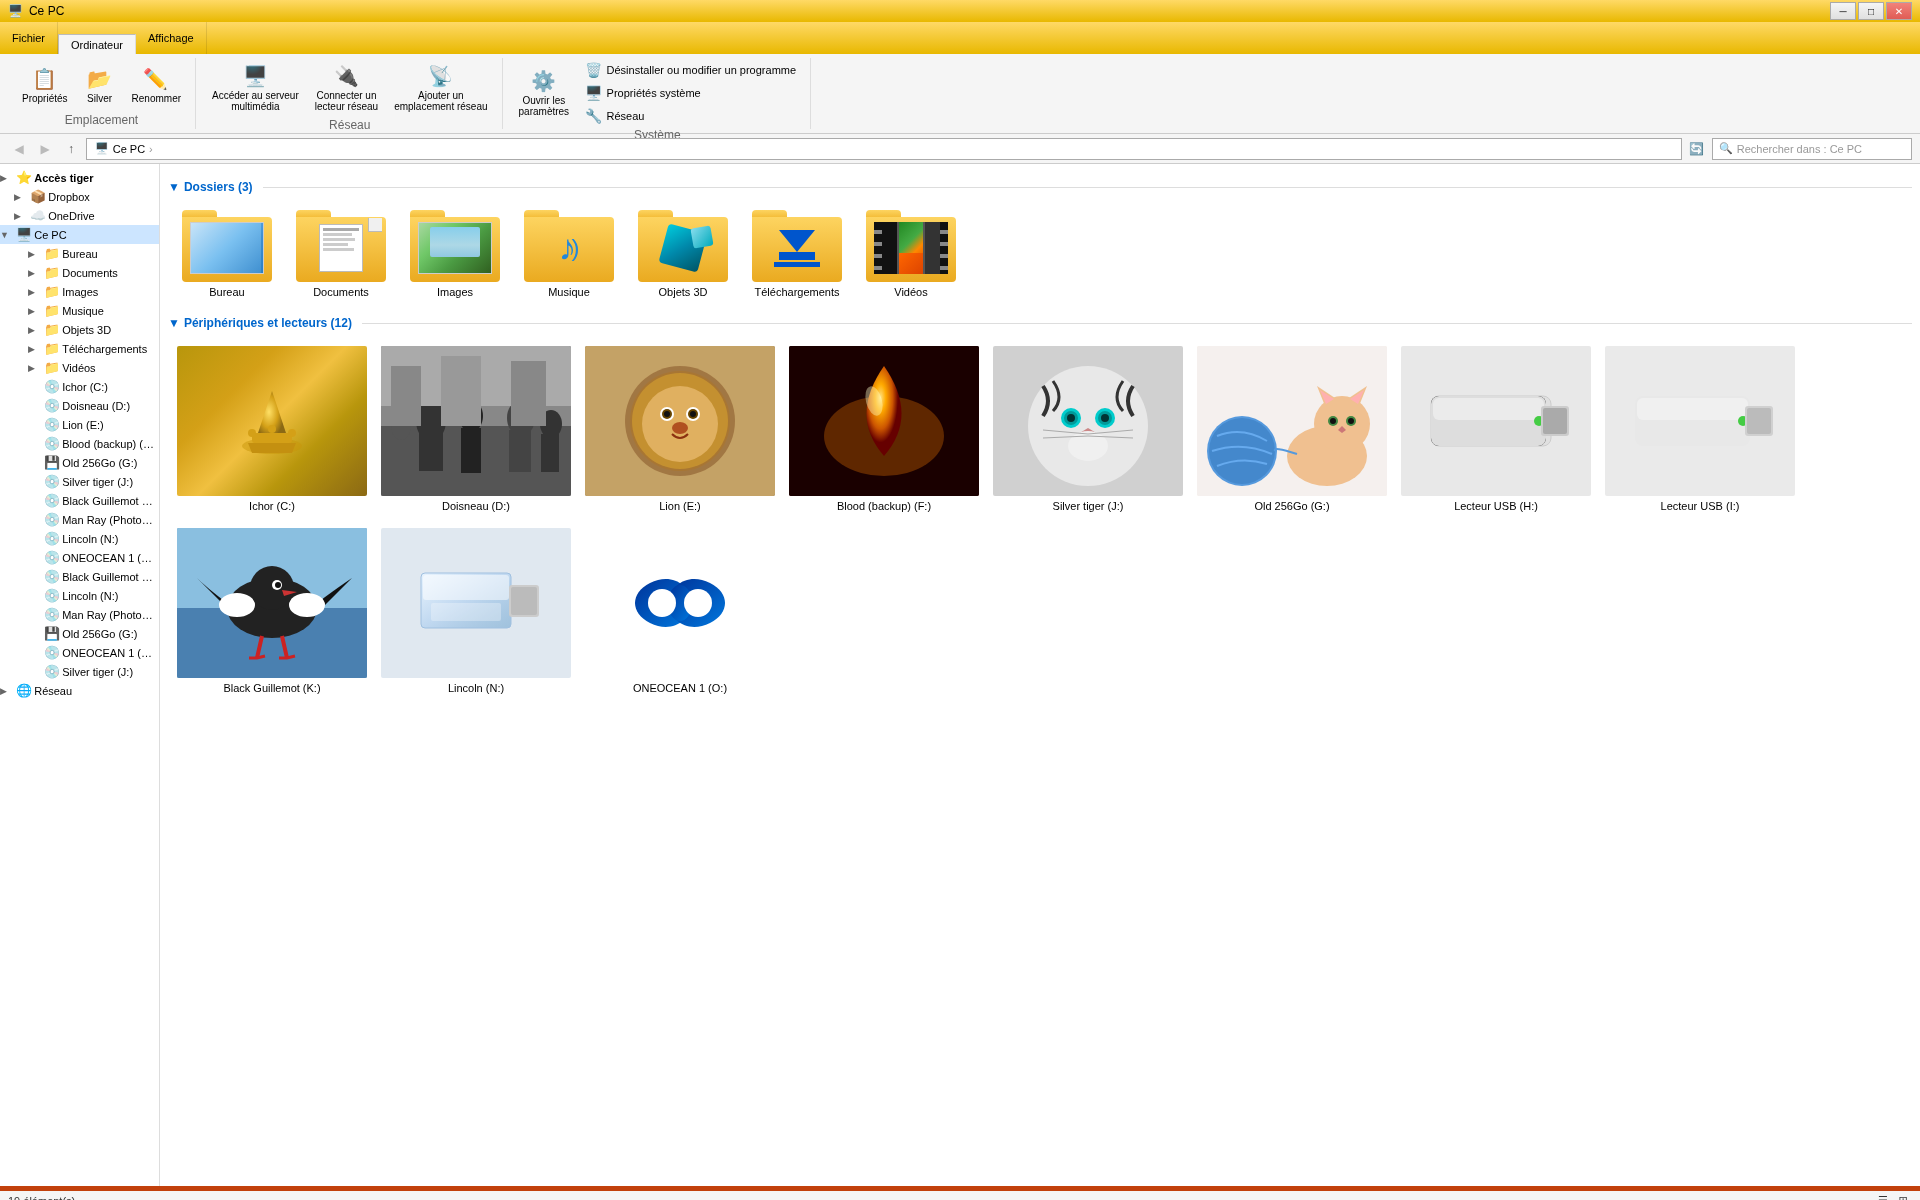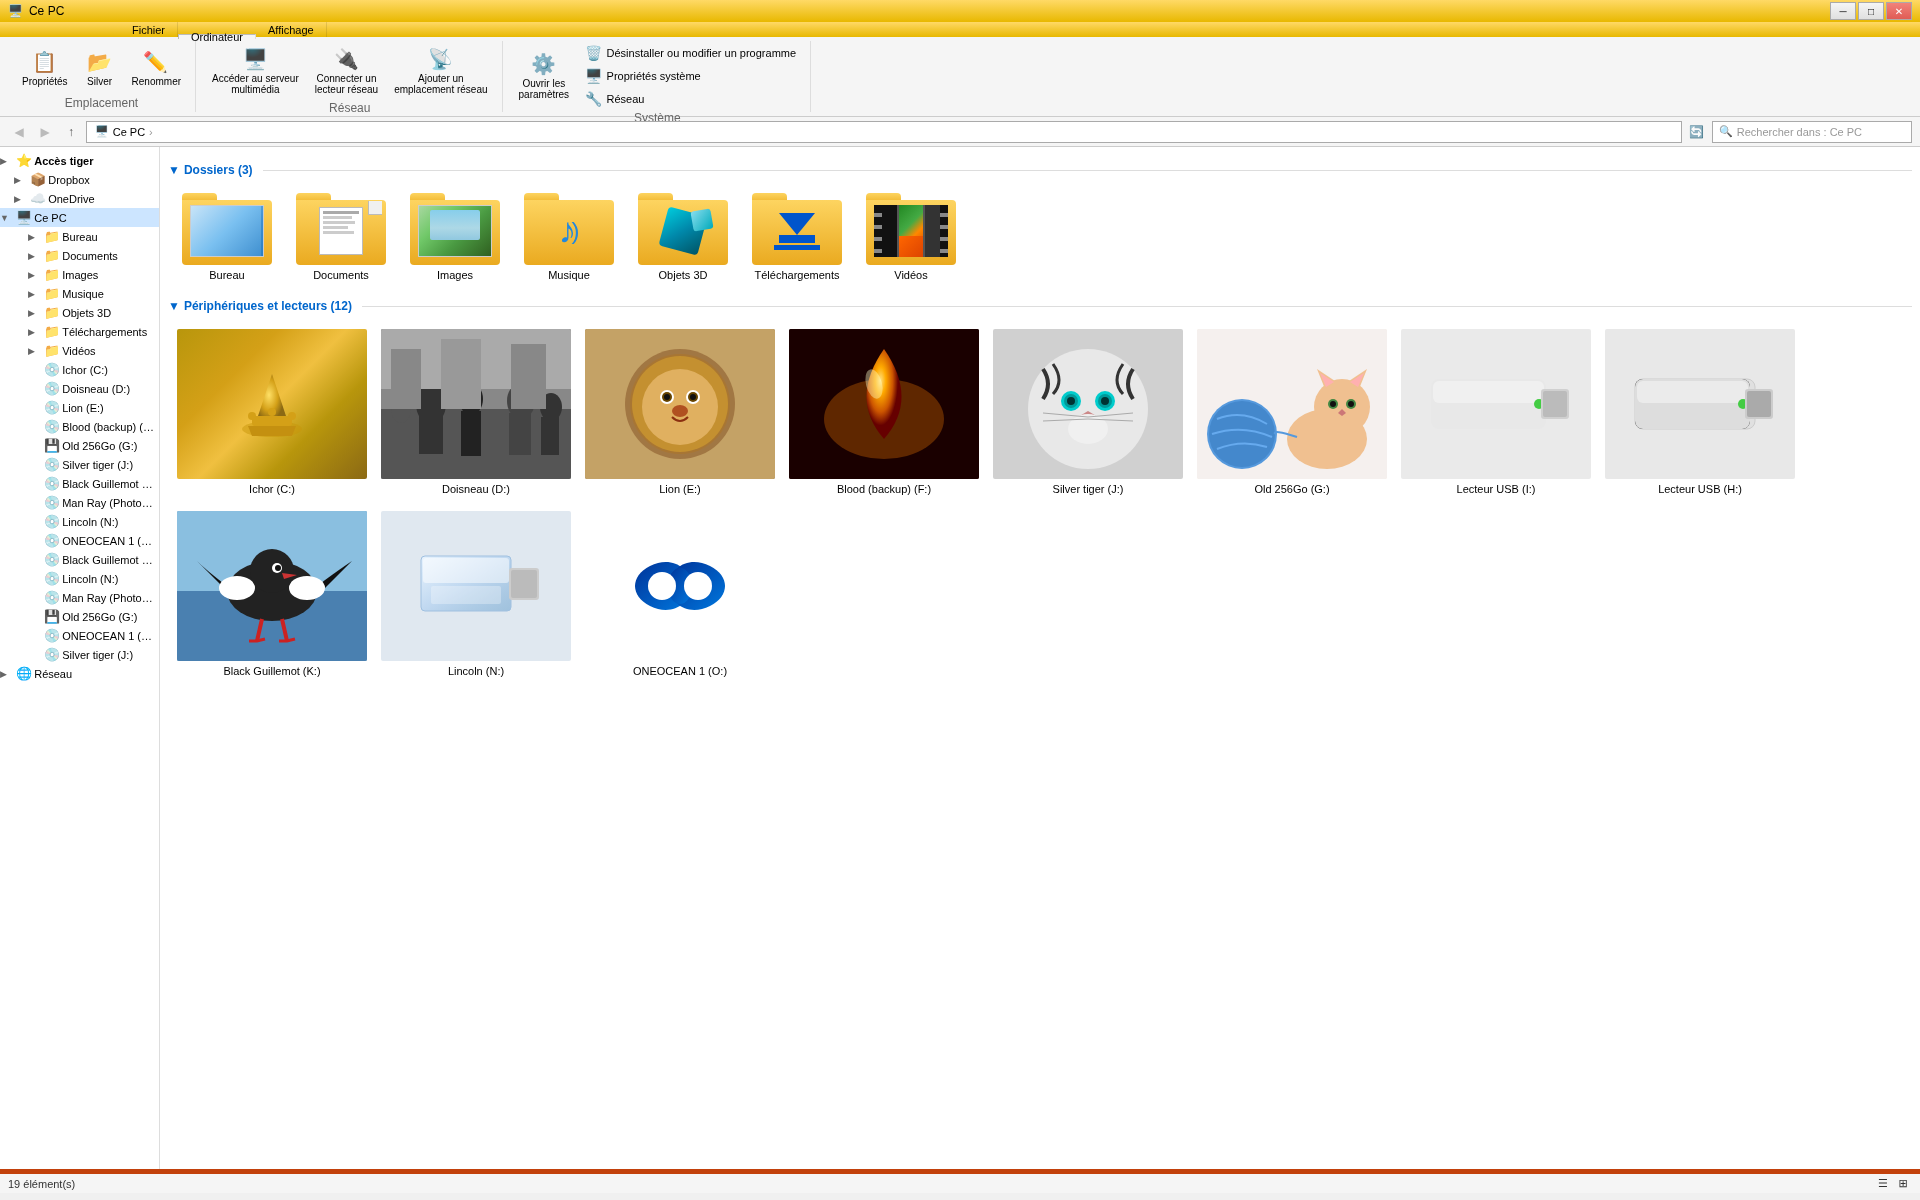--- a/index.html
+++ b/index.html
@@ -19,23 +19,22 @@
     .title-bar-btn {
       width: 26px; height: 18px;
       background: linear-gradient(to bottom, #f5f5f5, #e0e0e0);
       border: 1px solid #aaa;
       display: flex; align-items: center; justify-content: center;
       font-size: 10px; cursor: pointer;
     }
     .title-bar-btn.close { background: linear-gradient(to bottom, #f1827a, #e05c55); color: white; }
     .ribbon-tabs {
       display: flex;
-      height: 15px;
+      height: 32px;
       background: linear-gradient(to bottom, #ffd966, #e8b800);
-      padding-left: 120px;
     }
     .ribbon-tab {
       padding: 2px 12px;
       font-size: 11px;
       cursor: pointer;
       display: flex; align-items: center;
       border-right: 1px solid rgba(0,0,0,0.1);
     }
     .ribbon-tab.active {
       background: #f5f5f5;
@@ -808,52 +807,52 @@
 
               <path d="M100 108 Q75 100 78 105" stroke="#5599dd" stroke-width="2" fill="none"></path>
             </svg>
           </div>
         </div>
         <span class="drive-name">Old 256Go (G:)</span>
       </div>
 
       <div class="drive-item">
         <div class="drive-thumb">
+          <div style="width:190px;height:150px;background:#e8e8e8;display:flex;align-items:center;justify-content:center;">
+            <svg width="150" height="100" viewBox="0 0 150 100">
+
+              <rect x="10" y="25" width="120" height="50" rx="8" fill="#e0e0e0" stroke="#ccc" stroke-width="1"></rect>
+              <rect x="10" y="25" width="115" height="50" rx="8" fill="linear-gradient(135deg,#f5f5f5,#d0d0d0)"></rect>
+              <rect x="10" y="25" width="115" height="50" rx="8" fill="#ddd"></rect>
+
+              <rect x="12" y="27" width="111" height="22" rx="6" fill="#ebebeb"></rect>
+
+              <circle cx="118" cy="50" r="5" fill="#44cc44"></circle>
+
+              <rect x="120" y="35" width="28" height="30" rx="3" fill="#ccc"></rect>
+              <rect x="122" y="37" width="24" height="26" rx="2" fill="#aaa"></rect>
+            </svg>
+          </div>
+        </div>
+        <span class="drive-name">Lecteur USB (H:)</span>
+      </div>
+
+      <div class="drive-item">
+        <div class="drive-thumb">
           <div style="width:190px;height:150px;background:#eaeaea;display:flex;align-items:center;justify-content:center;">
             <svg width="150" height="100" viewBox="0 0 150 100">
               <rect x="10" y="25" width="115" height="50" rx="8" fill="#e8e8e8"></rect>
               <rect x="12" y="27" width="111" height="22" rx="6" fill="#f0f0f0"></rect>
               <circle cx="118" cy="50" r="5" fill="#44cc44"></circle>
               <rect x="120" y="35" width="28" height="30" rx="3" fill="#d0d0d0"></rect>
               <rect x="122" y="37" width="24" height="26" rx="2" fill="#bbb"></rect>
             </svg>
           </div>
         </div>
         <span class="drive-name">Lecteur USB (I:)</span>
-      </div>
-
-      <div class="drive-item">
-        <div class="drive-thumb">
-          <div style="width:190px;height:150px;background:#e8e8e8;display:flex;align-items:center;justify-content:center;">
-            <svg width="150" height="100" viewBox="0 0 150 100">
-
-              <rect x="10" y="25" width="120" height="50" rx="8" fill="#e0e0e0" stroke="#ccc" stroke-width="1"></rect>
-              <rect x="10" y="25" width="115" height="50" rx="8" fill="linear-gradient(135deg,#f5f5f5,#d0d0d0)"></rect>
-              <rect x="10" y="25" width="115" height="50" rx="8" fill="#ddd"></rect>
-
-              <rect x="12" y="27" width="111" height="22" rx="6" fill="#ebebeb"></rect>
-
-              <circle cx="118" cy="50" r="5" fill="#44cc44"></circle>
-
-              <rect x="120" y="35" width="28" height="30" rx="3" fill="#ccc"></rect>
-              <rect x="122" y="37" width="24" height="26" rx="2" fill="#aaa"></rect>
-            </svg>
-          </div>
-        </div>
-        <span class="drive-name">Lecteur USB (H:)</span>
       </div>
 
       <div class="drive-item">
         <div class="drive-thumb">
           <div style="width:190px;height:150px;background:#6a9ec0;overflow:hidden;">
             <svg width="190" height="150" viewBox="0 0 190 150">
               <rect width="190" height="150" fill="#7ab0d0"></rect>
 
               <rect x="0" y="0" width="190" height="80" fill="#8abfe0"></rect>
 

